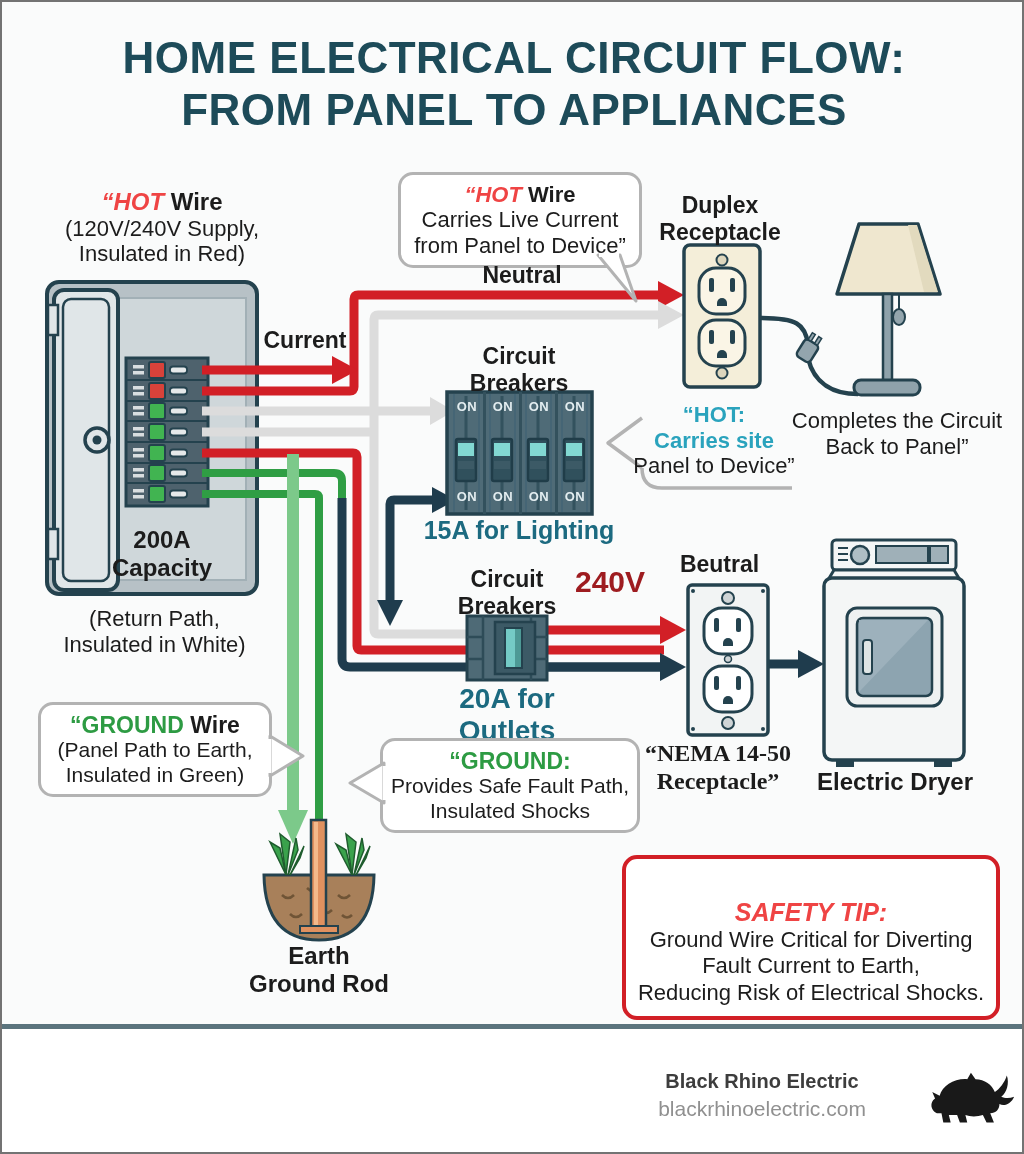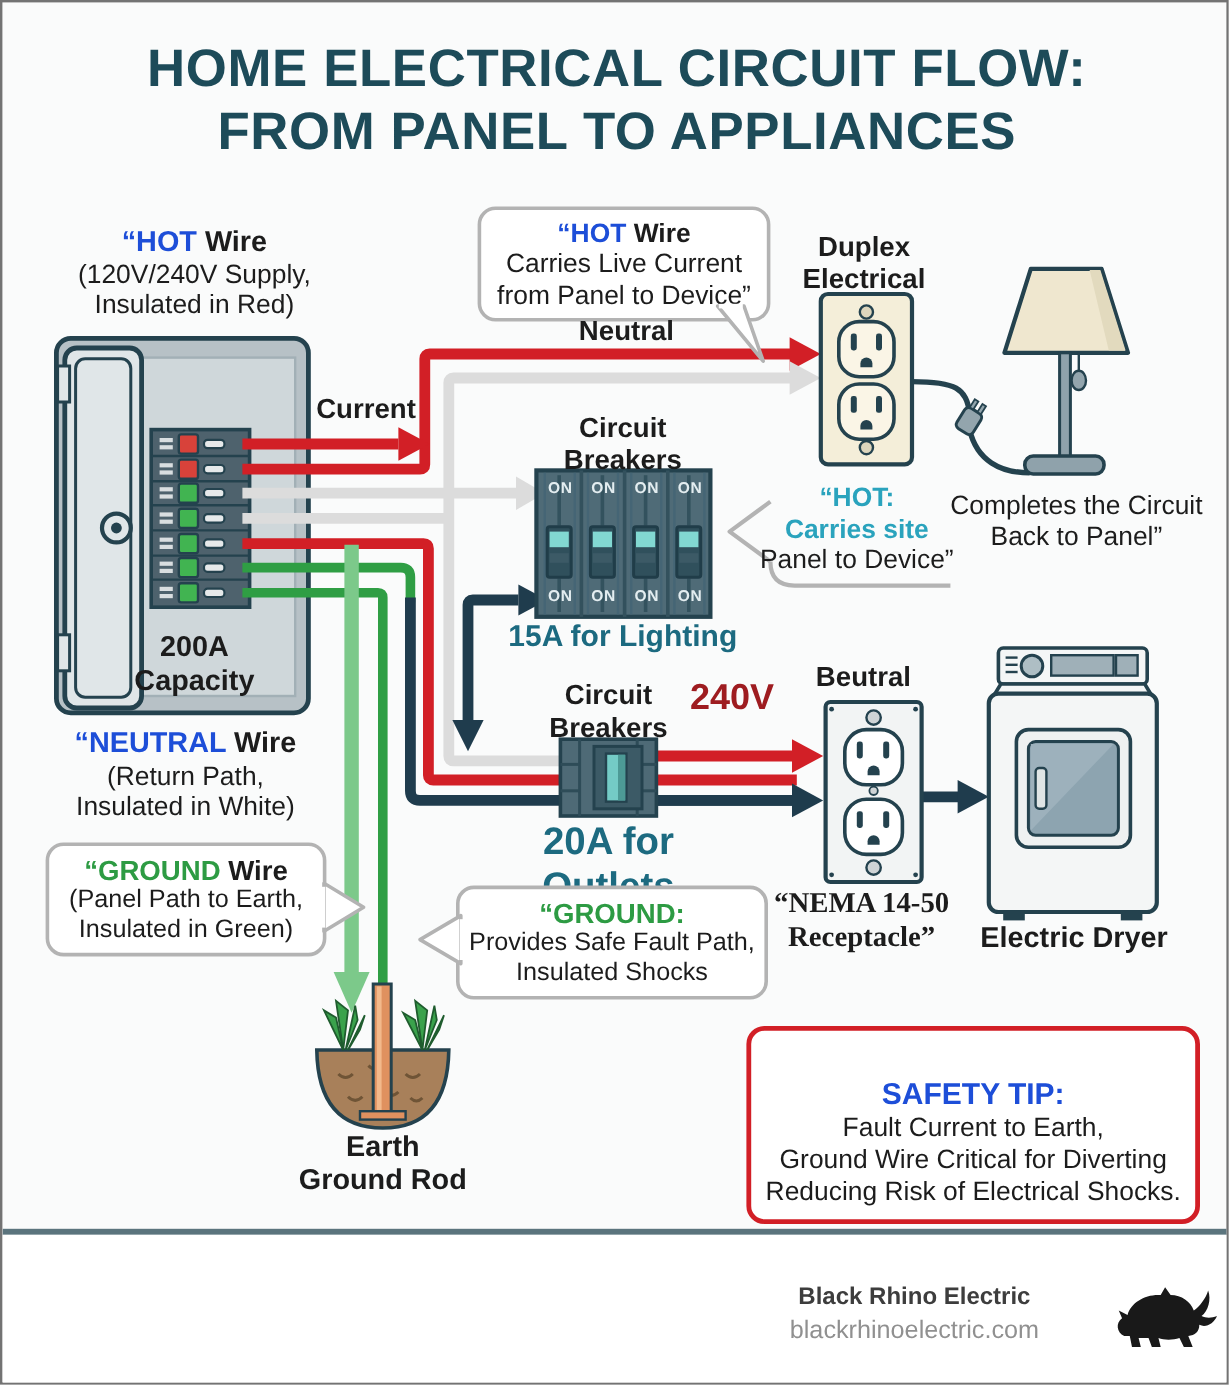--- a/index.html
+++ b/index.html
@@ -1,21 +1,21 @@
 <!DOCTYPE html>
 <html><head>
 <meta charset="utf-8">
 <style>
   html,body{margin:0;padding:0;background:#e9e9e9;}
   #stage{position:relative;width:1024px;height:1154px;background:#fafbfb;overflow:hidden;
          font-family:"Liberation Sans", sans-serif;color:#1c1c1c;margin:0 auto;border:2px solid #737373;box-sizing:border-box;}
   .art{position:absolute;left:0;top:0;width:1024px;height:1154px;}
   .lbl{position:absolute;text-align:center;line-height:1.16;}
   .b{font-weight:bold;}
-  .red{color:#1d4ed8;}
+  .red{color:#ef4444;font-style:italic;}
   .dred{color:#9e1c20;}
   .grn{color:#2d9b43;}
   .cyan{color:#2aa3bd;}
   .teal{color:#1c6a80;}
   .bubble{position:absolute;background:#ffffff;border:3px solid #b3b3b3;border-radius:15px;
           text-align:center;padding:7px 4px;line-height:1.15;box-sizing:border-box;}
   .tail{position:absolute;}
   .on{position:absolute;width:32px;text-align:center;font-size:13px;font-weight:bold;color:#e3edf0;letter-spacing:.5px;}
   .title{position:absolute;left:0;top:30px;width:1024px;text-align:center;font-weight:bold;
          font-size:44px;line-height:52px;color:#1d4b59;letter-spacing:.5px;}
@@ -324,21 +324,21 @@
 <svg class="tail" style="left:586px;top:251px;" width="60" height="52">
   <polygon points="10,2 48,48 32,2" fill="#ffffff" stroke="#b3b3b3" stroke-width="3" stroke-linejoin="round"></polygon>
   <rect x="11" y="0" width="20" height="4" fill="#ffffff"></rect>
 </svg>
 
 <div class="lbl b" style="left:460px;top:260px;width:120px;font-size:23px;">Neutral</div>
 <div class="lbl b" style="left:248px;top:325px;width:110px;font-size:23px;">Current</div>
 
 <div class="lbl b" style="left:648px;top:190px;width:140px;font-size:23px;">
   <div>Duplex</div>
-  <div>Electrical</div>
+  <div>Receptacle</div>
 </div>
 
 <div class="lbl b" style="left:447px;top:341px;width:140px;font-size:23px;">
   <div>Circuit</div>
   <div>Breakers</div>
 </div>
 <span class="on" style="left:449px;top:397px;">ON</span>
 <span class="on" style="left:485px;top:397px;">ON</span>
 <span class="on" style="left:521px;top:397px;">ON</span>
 <span class="on" style="left:557px;top:397px;">ON</span>
@@ -357,41 +357,40 @@
   <div>Completes the Circuit</div>
   <div>Back to Panel”</div>
 </div>
 
 <div class="lbl b" style="left:95px;top:524px;width:130px;font-size:24px;">
   <div>200A</div>
   <div>Capacity</div>
 </div>
 
 <div class="lbl" style="left:20px;top:604px;width:265px;font-size:22px;">
-  <div style="font-size:24px;" class="b"><span class="red">“NEUTRAL</span><span> Wire</span></div>
   <div>(Return Path,</div>
   <div>Insulated in White)</div>
 </div>
 
 <div class="bubble" style="left:36px;top:700px;width:234px;font-size:21px;">
   <div style="font-size:23px;" class="b"><span class="grn">“GROUND</span><span> Wire</span></div>
   <div>(Panel Path to Earth,</div>
   <div>Insulated in Green)</div>
 </div>
 <svg class="tail" style="left:265px;top:731px;" width="40" height="46">
   <polygon points="3,3 36,23 3,43" fill="#ffffff" stroke="#b3b3b3" stroke-width="3" stroke-linejoin="round"></polygon>
   <rect x="0" y="6" width="4" height="34" fill="#ffffff"></rect>
 </svg>
 
 <div class="lbl b" style="left:435px;top:564px;width:140px;font-size:23px;">
   <div>Circuit</div>
   <div>Breakers</div>
 </div>
 <div class="lbl b dred" style="left:558px;top:563px;width:100px;font-size:30px;">240V</div>
-<div class="lbl b teal" style="left:445px;top:681px;width:120px;font-size:32px;">
+<div class="lbl b teal" style="left:445px;top:681px;width:120px;font-size:28px;">
   <div>20A for</div>
   <div>Outlets</div>
 </div>
 
 <div class="lbl b" style="left:650px;top:549px;width:135px;font-size:23px;">Beutral</div>
 <div class="lbl b" style="left:621px;top:738px;width:190px;font-size:24px;font-family:Liberation Serif, serif;">
   <div>“NEMA 14-50</div>
   <div>Receptacle”</div>
 </div>
 <div class="lbl b" style="left:803px;top:766px;width:180px;font-size:24px;">Electric Dryer</div>
@@ -406,22 +405,22 @@
   <rect x="40" y="7" width="4" height="34" fill="#ffffff"></rect>
 </svg>
 
 <div class="lbl b" style="left:237px;top:940px;width:160px;font-size:24px;">
   <div>Earth</div>
   <div>Ground Rod</div>
 </div>
 
 <div class="safety">
   <div class="b red" style="font-size:25px;margin-top:28px;">SAFETY TIP:</div>
+  <div style="font-size:22px;">Ground Wire Critical for Diverting</div>
   <div style="font-size:22px;">Fault Current to Earth,</div>
-  <div style="font-size:22px;">Ground Wire Critical for Diverting</div>
   <div style="font-size:22px;">Reducing Risk of Electrical Shocks.</div>
 </div>
 
 <div class="footer-brand">
   <div class="name">Black Rhino Electric</div>
   <div class="site">blackrhinoelectric.com</div>
 </div>
 
 </div>
 

